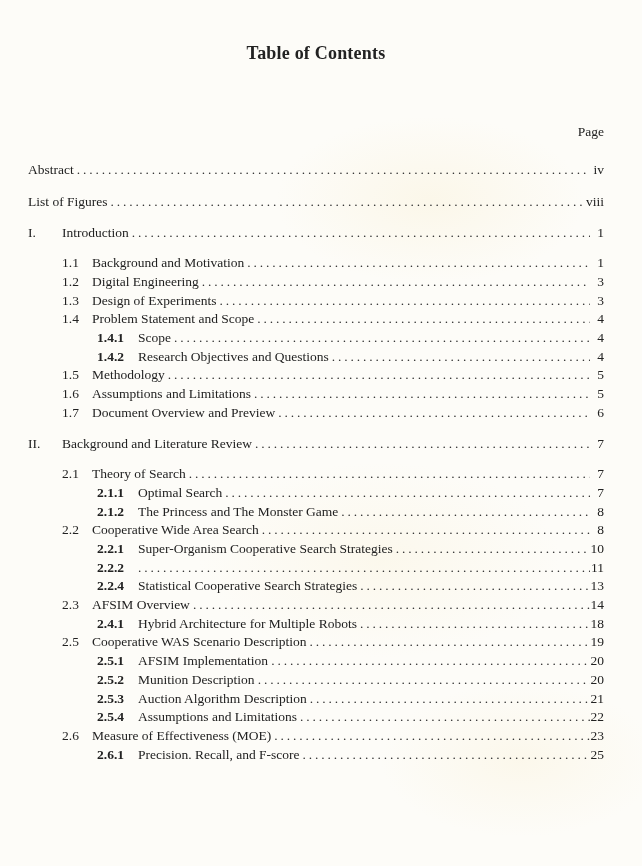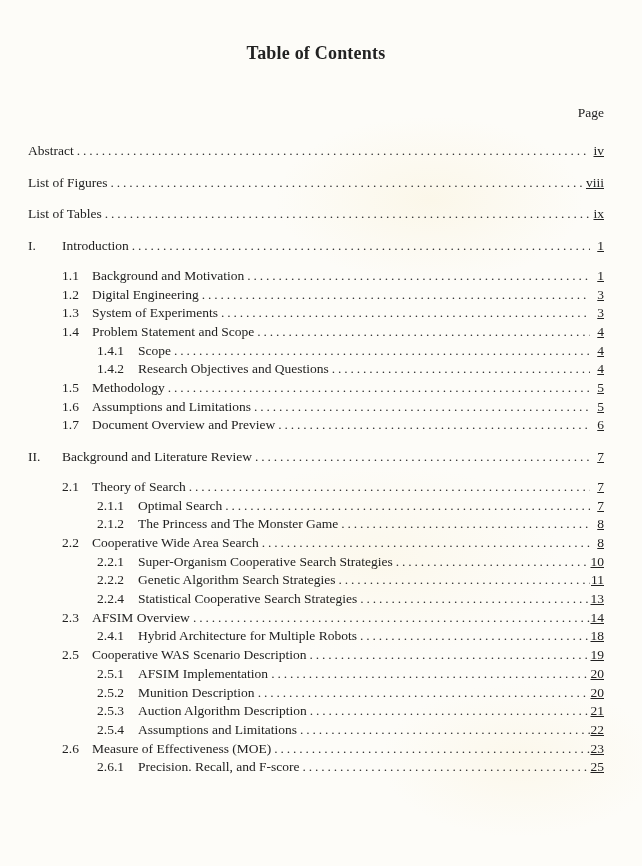--- a/index.html
+++ b/index.html
@@ -30,57 +30,56 @@
     padding: 42px 38px 0 28px;
   }
   .doc-title {
     text-align: center;
     font-size: 18px;
     font-weight: bold;
     line-height: 22px;
     letter-spacing: 0.2px;
   }
   .page-col-label {
-    margin-top: 39px;
+    margin-top: 58px;
     text-align: right;
     line-height: 19px;
   }
   .entries { margin-top: 20px; }
   .row {
     display: flex;
     align-items: baseline;
     line-height: 18.7px;
     white-space: nowrap;
   }
   .row.front, .row.chapter { margin-top: 13px; }
   .row.chapter + .row.section { margin-top: 11px; justify-content: space-between; }
   .num { flex: none; }
   .row.chapter .num { width: 34px; }
   .row.section { margin-left: 34px; }
   .row.section .num { width: 30px; }
   .row.subsection { margin-left: 69px; }
-  .row.subsection .num { width: 41px; }
+  .row.subsection .num { width: 41px; font-weight: bold; }
   .entry-title { flex: none; padding-right: 3px; }
   .leader {
     flex: 1 1 auto;
     min-width: 0;
     overflow: hidden;
     white-space: nowrap;
     color: #333;
   }
   .leader::after {
     content: ". . . . . . . . . . . . . . . . . . . . . . . . . . . . . . . . . . . . . . . . . . . . . . . . . . . . . . . . . . . . . . . . . . . . . . . . . . . . . . . . . . . . . . . . . . . . . . . . . . . . . . . . . . . .";
     word-spacing: -0.5px;
   }
   .pagenum {
     flex: none;
     min-width: 14px;
     text-align: right;
     padding-left: 1px;
-    text-decoration: underline;
   }
 </style>
 </head>
 <body>
 
 <div class="scan-tint"></div>
 
 <div class="page">
   <h1 class="doc-title">Table of Contents</h1>
   <div class="page-col-label">Page</div>
@@ -91,47 +90,41 @@
     <span class="entry-title">Abstract</span>
     <span class="leader"></span>
     <span class="pagenum">iv</span>
   </div>
       <div class="row front">
 
     <span class="entry-title">List of Figures</span>
     <span class="leader"></span>
     <span class="pagenum">viii</span>
   </div>
-      <div class="row front">
-
-    <span class="entry-title">List of Tables</span>
-    <span class="leader"></span>
-    <span class="pagenum">ix</span>
-  </div>
       <div class="row chapter">
     <span class="num">I.</span>
     <span class="entry-title">Introduction</span>
     <span class="leader"></span>
     <span class="pagenum">1</span>
   </div>
       <div class="row section">
     <span class="num">1.1</span>
     <span class="entry-title">Background and Motivation</span>
     <span class="leader"></span>
     <span class="pagenum">1</span>
   </div>
       <div class="row section">
     <span class="num">1.2</span>
     <span class="entry-title">Digital Engineering</span>
     <span class="leader"></span>
     <span class="pagenum">3</span>
   </div>
       <div class="row section">
     <span class="num">1.3</span>
-    <span class="entry-title">System of Experiments</span>
+    <span class="entry-title">Design of Experiments</span>
     <span class="leader"></span>
     <span class="pagenum">3</span>
   </div>
       <div class="row section">
     <span class="num">1.4</span>
     <span class="entry-title">Problem Statement and Scope</span>
     <span class="leader"></span>
     <span class="pagenum">4</span>
   </div>
       <div class="row subsection">
@@ -195,21 +188,20 @@
     <span class="pagenum">8</span>
   </div>
       <div class="row subsection">
     <span class="num">2.2.1</span>
     <span class="entry-title">Super-Organism Cooperative Search Strategies</span>
     <span class="leader"></span>
     <span class="pagenum">10</span>
   </div>
       <div class="row subsection">
     <span class="num">2.2.2</span>
-    <span class="entry-title">Genetic Algorithm Search Strategies</span>
     <span class="leader"></span>
     <span class="pagenum">11</span>
   </div>
       <div class="row subsection">
     <span class="num">2.2.4</span>
     <span class="entry-title">Statistical Cooperative Search Strategies</span>
     <span class="leader"></span>
     <span class="pagenum">13</span>
   </div>
       <div class="row section">

